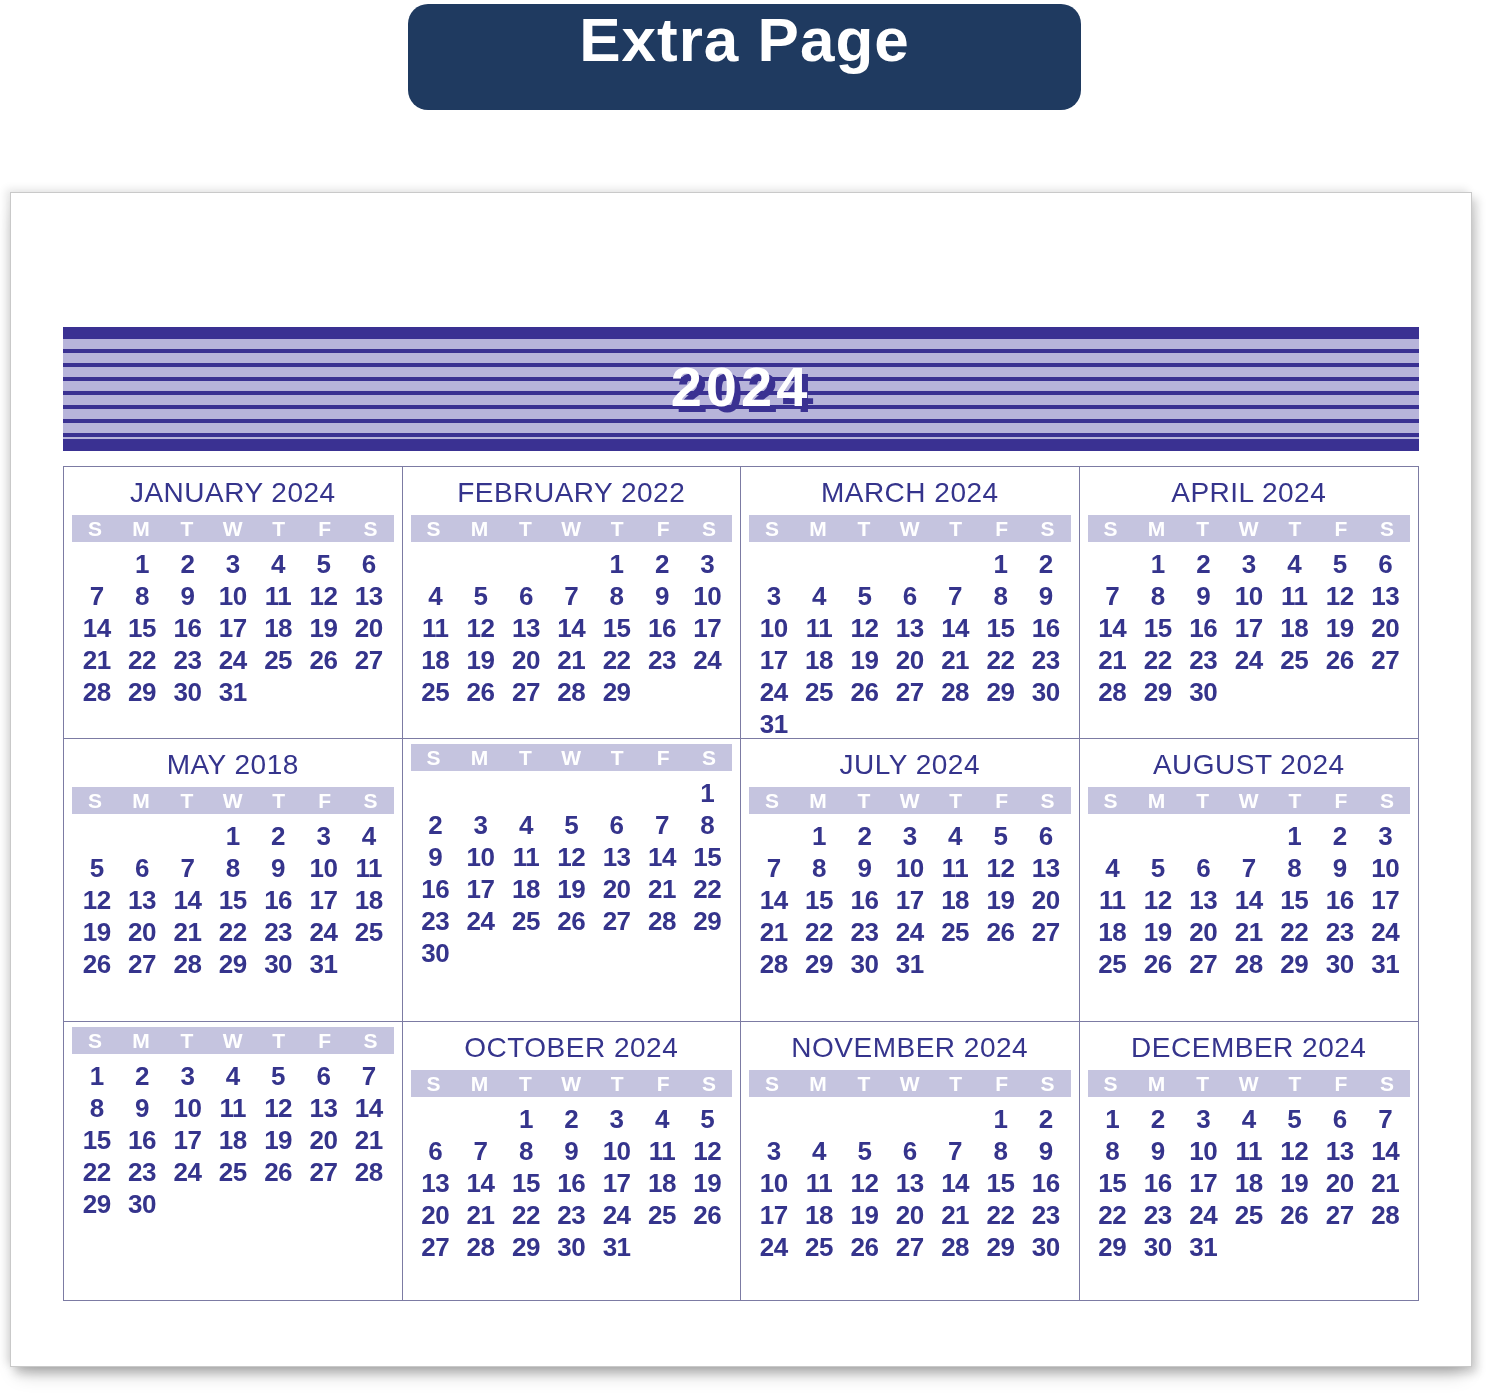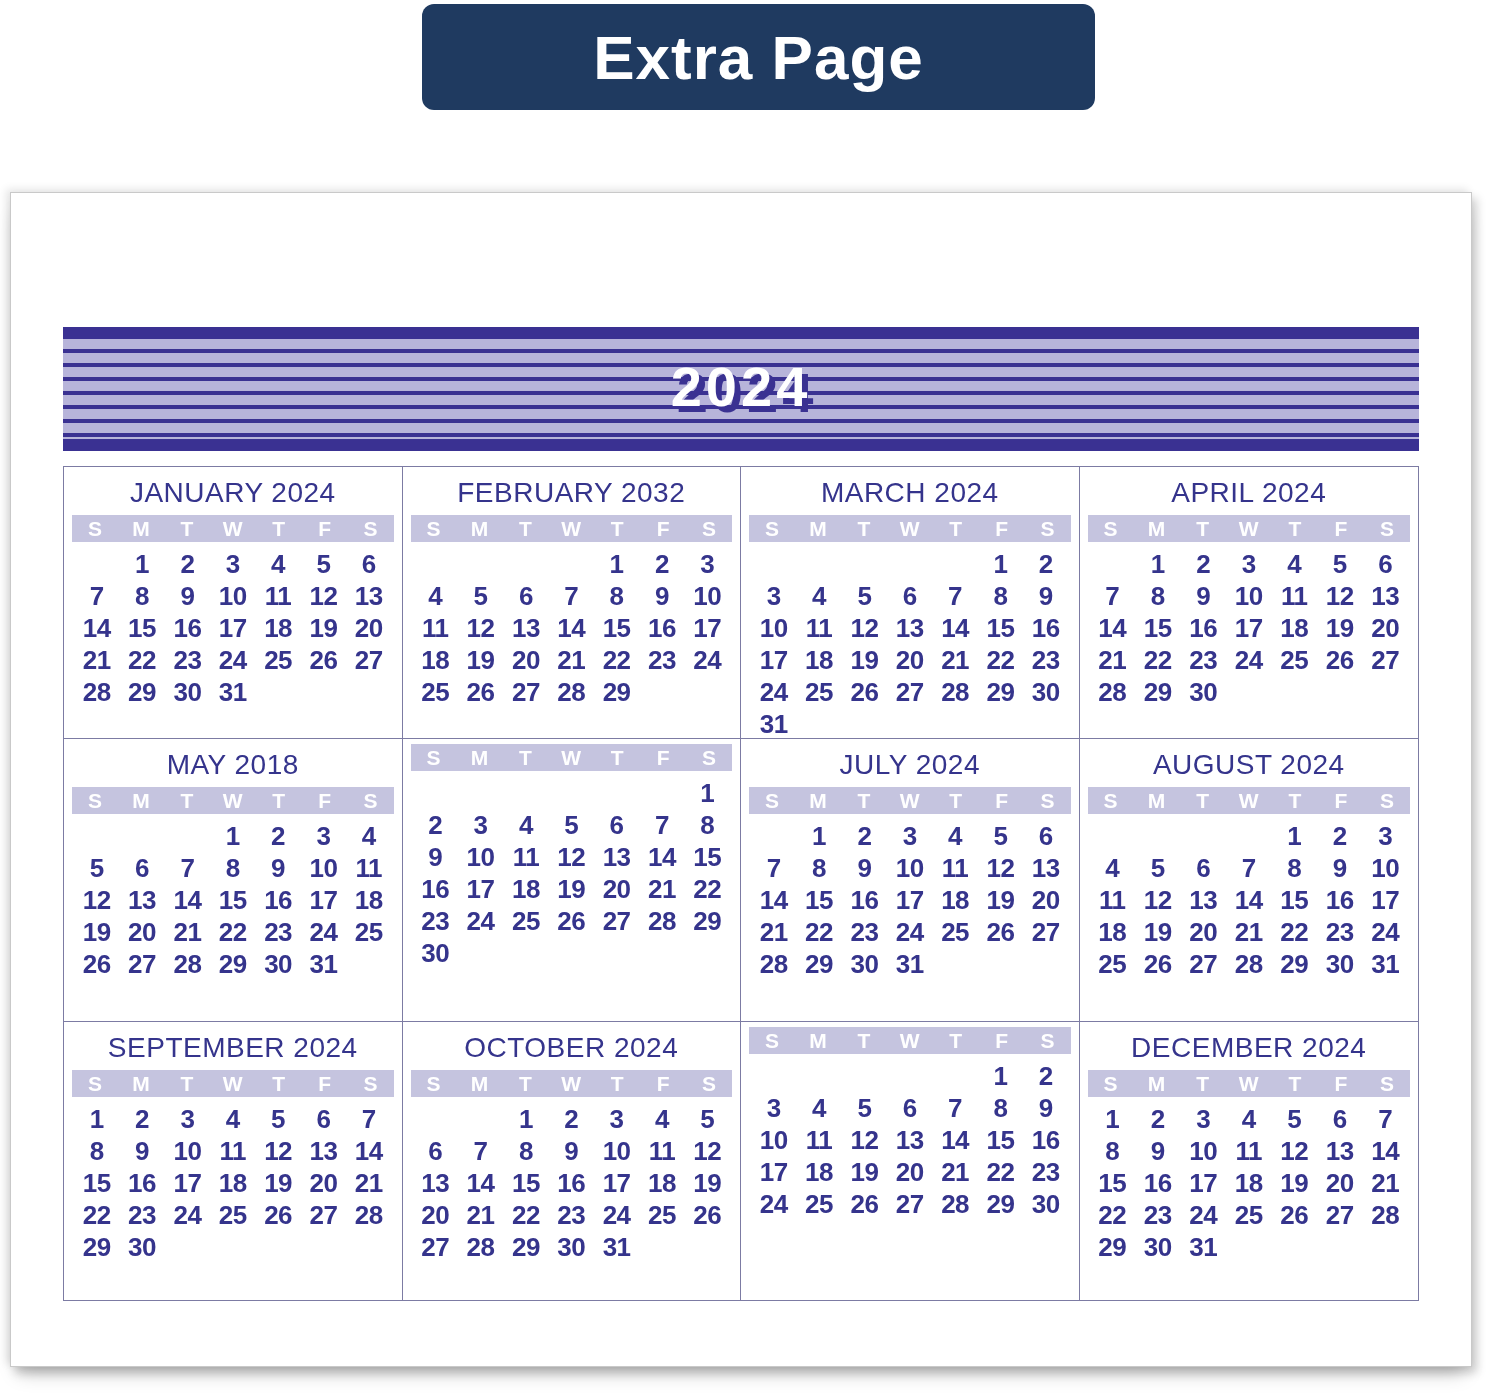--- a/index.html
+++ b/index.html
@@ -16,22 +16,22 @@
   html,body{background:#ffffff;}
   body{
     font-family:"Liberation Sans","DejaVu Sans",sans-serif;
     width:1491px;height:1396px;position:relative;overflow:hidden;
   }
   .stage{position:relative;width:1491px;height:1396px;background:#ffffff;}
 
   
   .badge{
     position:absolute;left:408px;top:4px;width:673px;height:106px;
-    background:var(--badge-bg);border-radius:12px;
-    display:flex;align-items:center;justify-content:center;margin-left:14px;
+    background:var(--badge-bg);border-radius:20px;
+    display:flex;align-items:flex-start;justify-content:center;
   }
   .badge span{
     color:#ffffff;font-size:62px;font-weight:700;letter-spacing:1px;
   }
 
   
   .page{
     position:absolute;left:10px;top:192px;width:1462px;height:1175px;
     background:var(--page-bg);
     border:1px solid #c9c9c9;
@@ -149,21 +149,21 @@
             <span class="date-cell">28</span>
             <span class="date-cell">29</span>
             <span class="date-cell">30</span>
             <span class="date-cell">31</span>
             <span class="date-cell"></span>
             <span class="date-cell"></span>
             <span class="date-cell"></span>
           </div>
         </div>
         <div class="month-cell">
-          <div class="month-title">FEBRUARY 2032</div>
+          <div class="month-title">FEBRUARY 2022</div>
           <div class="day-header-row">
             <span class="day-header-cell">S</span>
             <span class="day-header-cell">M</span>
             <span class="day-header-cell">T</span>
             <span class="day-header-cell">W</span>
             <span class="day-header-cell">T</span>
             <span class="day-header-cell">F</span>
             <span class="day-header-cell">S</span>
           </div>
           <div class="dates-grid">
@@ -505,21 +505,20 @@
             <span class="date-cell">25</span>
             <span class="date-cell">26</span>
             <span class="date-cell">27</span>
             <span class="date-cell">28</span>
             <span class="date-cell">29</span>
             <span class="date-cell">30</span>
             <span class="date-cell">31</span>
           </div>
         </div>
         <div class="month-cell">
-          <div class="month-title">SEPTEMBER 2024</div>
           <div class="day-header-row">
             <span class="day-header-cell">S</span>
             <span class="day-header-cell">M</span>
             <span class="day-header-cell">T</span>
             <span class="day-header-cell">W</span>
             <span class="day-header-cell">T</span>
             <span class="day-header-cell">F</span>
             <span class="day-header-cell">S</span>
           </div>
           <div class="dates-grid">
@@ -603,20 +602,21 @@
             <span class="date-cell">27</span>
             <span class="date-cell">28</span>
             <span class="date-cell">29</span>
             <span class="date-cell">30</span>
             <span class="date-cell">31</span>
             <span class="date-cell"></span>
             <span class="date-cell"></span>
           </div>
         </div>
         <div class="month-cell">
+          <div class="month-title">NOVEMBER 2024</div>
           <div class="day-header-row">
             <span class="day-header-cell">S</span>
             <span class="day-header-cell">M</span>
             <span class="day-header-cell">T</span>
             <span class="day-header-cell">W</span>
             <span class="day-header-cell">T</span>
             <span class="day-header-cell">F</span>
             <span class="day-header-cell">S</span>
           </div>
           <div class="dates-grid">

